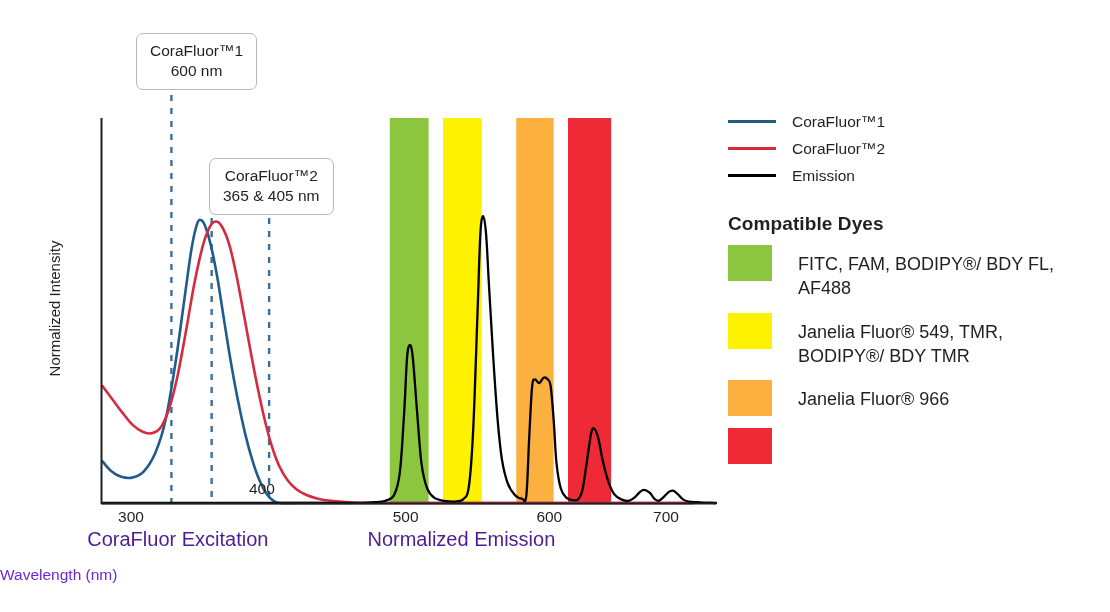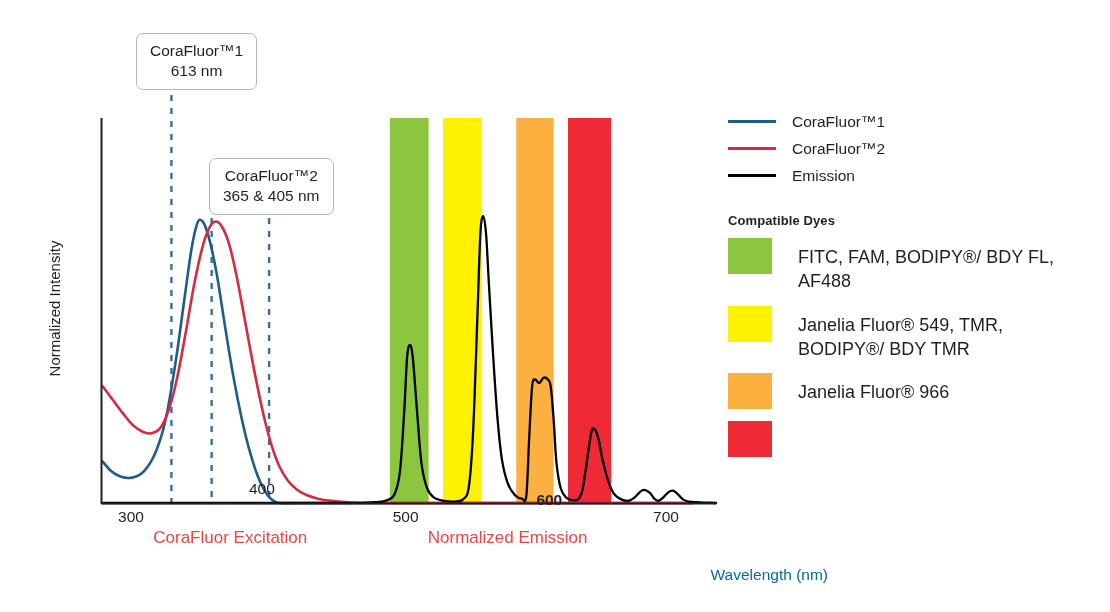--- a/index.html
+++ b/index.html
@@ -47,33 +47,33 @@
   
   .axis-tick {
     position: absolute;
     font-size: 15.5px;
     color: #231f20;
     text-align: center;
     width: 60px;
   }
   .axis-sublabel {
     position: absolute;
-    font-size: 17px;
-    color: #ef4444;
-    text-align: right;
+    font-size: 20px;
+    color: #4c1d95;
+    text-align: left;
     white-space: nowrap;
   }
   #xaxis-title {
     position: absolute;
     left: 0;
     top: 566px;
     width: 828px;
-    text-align: right;
-    font-size: 15.5px;
-    color: #0369a1;
+    text-align: left;
+    font-size: 15.5px;
+    color: #6d28d9;
   }
   #yaxis-title {
     position: absolute;
     left: -36px;
     top: 300px;
     width: 180px;
     text-align: center;
     font-size: 15px;
     color: #231f20;
     transform: rotate(-90deg);
@@ -99,21 +99,21 @@
     margin-right: 16px;
   }
   .legend-line-label {
     font-size: 15.5px;
     color: #231f20;
     white-space: nowrap;
   }
   #dyes-heading {
     margin-top: 24px;
     margin-bottom: 10px;
-    font-size: 13px;
+    font-size: 19px;
     font-weight: bold;
     color: #231f20;
     letter-spacing: 0.1px;
   }
   .dye-row {
     display: flex;
     align-items: flex-start;
     margin-bottom: 12px;
   }
   .dye-swatch {
@@ -153,33 +153,33 @@
         <path d="M 102.44 503.00 C 129.02 503.00, 220.98 503.00, 261.93 503.00 C 302.89 503.00, 329.47 503.12, 348.15 503.00 C 366.83 502.88, 367.79 502.64, 374.01 502.27 C 380.24 501.91, 382.16 502.03, 385.51 500.82 C 388.86 499.61, 391.74 499.79, 394.13 495.01 C 396.53 490.23, 398.20 485.93, 399.88 472.13 C 401.55 458.33, 402.99 431.27, 404.19 412.20 C 405.39 393.13, 406.11 368.92, 407.06 357.72 C 408.02 346.52, 408.98 345.00, 409.94 345.00 C 410.89 345.00, 411.61 346.52, 412.81 357.72 C 414.01 368.92, 415.68 394.64, 417.12 412.20 C 418.56 429.75, 419.76 450.33, 421.43 463.05 C 423.11 475.76, 425.02 482.66, 427.18 488.47 C 429.34 494.28, 431.49 495.86, 434.36 497.92 C 437.24 499.97, 441.07 500.22, 444.42 500.82 C 447.78 501.43, 451.37 501.79, 454.48 501.55 C 457.59 501.31, 460.71 501.85, 463.10 499.37 C 465.50 496.89, 467.17 498.16, 468.85 486.66 C 470.53 475.15, 471.72 459.11, 473.16 430.36 C 474.60 401.60, 476.27 346.82, 477.47 314.13 C 478.67 281.44, 479.39 250.57, 480.35 234.23 C 481.30 217.88, 482.26 216.07, 483.22 216.07 C 484.18 216.07, 485.14 222.72, 486.09 234.23 C 487.05 245.73, 487.77 264.49, 488.97 285.08 C 490.16 305.66, 491.84 335.32, 493.28 357.72 C 494.71 380.11, 496.15 402.51, 497.59 419.46 C 499.03 436.41, 500.22 448.82, 501.90 459.42 C 503.58 470.01, 505.49 477.09, 507.65 483.02 C 509.80 488.96, 512.44 492.41, 514.83 495.01 C 517.23 497.61, 520.10 498.52, 522.02 498.64 C 523.93 498.76, 525.13 505.91, 526.33 495.74 C 527.52 485.57, 528.24 455.78, 529.20 437.62 C 530.16 419.46, 531.12 396.46, 532.07 386.77 C 533.03 377.09, 533.75 380.11, 534.95 379.51 C 536.15 378.90, 537.82 383.44, 539.26 383.14 C 540.70 382.84, 542.13 378.30, 543.57 377.69 C 545.01 377.09, 546.68 378.00, 547.88 379.51 C 549.08 381.02, 549.80 380.11, 550.75 386.77 C 551.71 393.43, 552.67 406.75, 553.63 419.46 C 554.59 432.17, 555.30 451.55, 556.50 463.05 C 557.70 474.55, 559.14 482.66, 560.81 488.47 C 562.49 494.28, 564.64 495.98, 566.56 497.92 C 568.48 499.85, 570.39 499.85, 572.31 500.09 C 574.22 500.34, 576.38 501.00, 578.06 499.37 C 579.73 497.73, 580.93 496.34, 582.37 490.29 C 583.80 484.23, 585.24 472.43, 586.68 463.05 C 588.11 453.66, 589.79 439.74, 590.99 433.99 C 592.19 428.24, 592.66 427.94, 593.86 428.54 C 595.06 429.15, 596.74 432.48, 598.17 437.62 C 599.61 442.77, 600.81 452.15, 602.48 459.42 C 604.16 466.68, 606.32 475.46, 608.23 481.21 C 610.15 486.96, 611.82 490.89, 613.98 493.92 C 616.13 496.95, 618.77 498.22, 621.16 499.37 C 623.56 500.52, 626.19 501.06, 628.35 500.82 C 630.50 500.58, 632.18 499.37, 634.10 497.92 C 636.01 496.46, 638.17 493.44, 639.84 492.10 C 641.52 490.77, 642.48 489.80, 644.15 489.92 C 645.83 490.05, 648.23 491.38, 649.90 492.83 C 651.58 494.28, 652.78 497.31, 654.21 498.64 C 655.65 499.97, 657.09 500.94, 658.52 500.82 C 659.96 500.70, 661.16 499.37, 662.83 497.92 C 664.51 496.46, 666.91 493.31, 668.58 492.10 C 670.26 490.89, 671.46 490.41, 672.89 490.65 C 674.33 490.89, 675.53 492.10, 677.20 493.56 C 678.88 495.01, 681.04 498.04, 682.95 499.37 C 684.87 500.70, 686.30 501.06, 688.70 501.55 C 691.09 502.03, 694.21 502.09, 697.32 502.27 C 700.43 502.46, 704.27 502.52, 707.38 502.64 C 710.49 502.76, 714.56 502.94, 716.00 503.00" fill="none" stroke="#000000" stroke-width="2.3" stroke-linecap="round" stroke-linejoin="round"></path>
       </g>
     <g id="axes-layer">
       <line id="y-axis-line" x1="101.5" y1="118" x2="101.5" y2="504" stroke="#231f20" stroke-width="2"></line>
       <line id="x-axis-line" x1="101" y1="503.5" x2="716" y2="503.5" stroke="#231f20" stroke-width="2"></line>
     </g>
   </svg>
 
   <div class="callout" id="callout-1">
     <span class="cl-line1">CoraFluor™1</span>
-    <span class="cl-line2">613 nm</span>
+    <span class="cl-line2">600 nm</span>
   </div>
 
   <div class="callout" id="callout-2">
     <span class="cl-line1">CoraFluor™2</span>
     <span class="cl-line2">365 &amp; 405 nm</span>
   </div>
 
   <div id="ticks-container">
       <div class="axis-tick" style="left: 101px; top: 508px;">300</div>
       <div class="axis-tick" style="left: 231.935px; top: 480px;">400</div>
       <div class="axis-tick" style="left: 375.626px; top: 508px;">500</div>
-      <div class="axis-tick" style="left: 519.318px; top: 491px; font-weight: bold;">600</div>
+      <div class="axis-tick" style="left: 519.318px; top: 508px;">600</div>
       <div class="axis-tick" style="left: 636px; top: 508px;">700</div>
     </div>
 
   <div class="axis-sublabel" id="sub-excitation" style="left: 87.2734px; top: 528px; width: 220px;">CoraFluor Excitation</div>
   <div class="axis-sublabel" id="sub-emission" style="left: 367.472px; top: 528px; width: 220px;">Normalized Emission</div>
 
   <div id="xaxis-title">Wavelength (nm)</div>
   <div id="yaxis-title">Normalized Intensity</div>
 
   <div id="legend">

